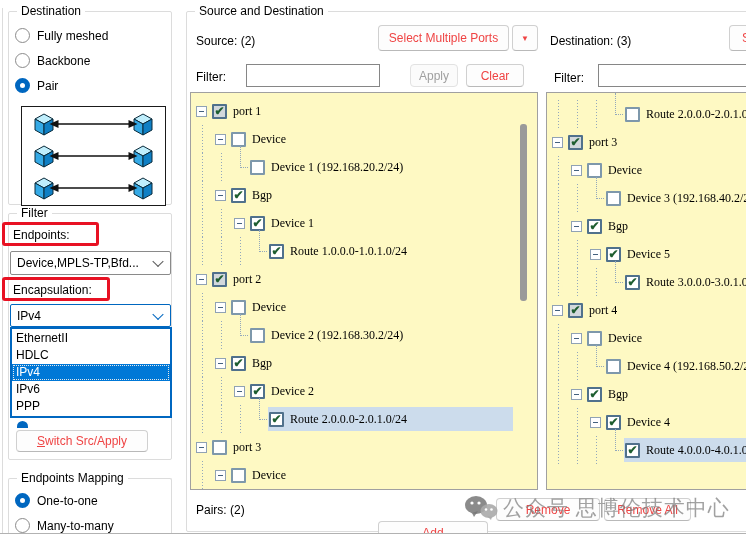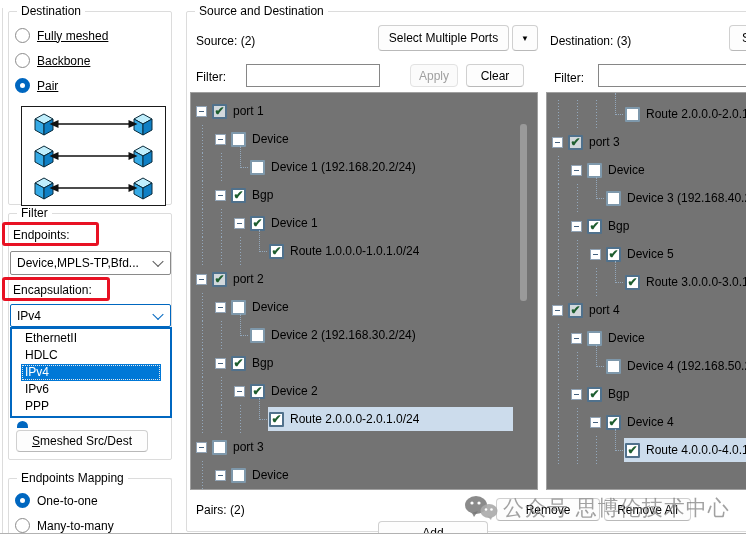--- a/index.html
+++ b/index.html
@@ -16,33 +16,33 @@
   .pair-diagram{position:absolute;left:12px;top:94px;width:143px;height:98px;border:1px solid #1a1a1a;background:#fff;}
   
   .combo{position:absolute;background:#fff;border:1px solid #8a8a8a;border-radius:2px;display:flex;align-items:center;
          padding:0 22px 0 6px;box-sizing:border-box;white-space:nowrap;overflow:hidden;}
   .combo.focus{border:1px solid #0067c0;}
   .chev{position:absolute;right:8px;top:50%;width:7px;height:7px;border-right:1.6px solid #5a5a5a;
         border-bottom:1.6px solid #5a5a5a;transform:translateY(-70%) rotate(45deg);}
   .chev.blue{border-color:#0067c0;}
   
   .dd-list{position:absolute;left:10px;top:327px;width:162px;background:#fff;border:2px solid #0067c0;
-           box-sizing:border-box;z-index:3;padding:1px 9px;}
+           box-sizing:border-box;z-index:3;padding:1px 0;}
   .dd-item{height:17px;line-height:17px;padding-left:4px;white-space:nowrap;}
   .dd-item.sel{background:#0078d7;color:#fff;outline:1px dotted #e8e8e8;outline-offset:-2px;}
   
   .red-box{position:absolute;border:3px solid #e81123;border-radius:3px;box-sizing:border-box;z-index:4;background:transparent;pointer-events:none;}
   
   .btn{position:absolute;background:#fdfdfd;border:1px solid #d0d0d0;border-bottom-color:#b9b9b9;border-radius:4px;
-       display:flex;align-items:center;justify-content:center;box-sizing:border-box;color:#000000;white-space:nowrap;overflow:hidden;}
+       display:flex;align-items:center;justify-content:center;box-sizing:border-box;color:#ef4444;white-space:nowrap;overflow:hidden;}
   .btn.disabled{color:#a0a0a0;background:#fbfbfb;border-color:#e2e2e2;}
   
   .txt{position:absolute;border:1px solid #868686;background:#fff;box-sizing:border-box;padding:0 4px;font:inherit;}
   
-  .tree-panel{position:absolute;border:1px solid #a0a0a0;background:#737373;overflow:hidden;box-sizing:border-box;}
+  .tree-panel{position:absolute;border:1px solid #a0a0a0;background:#fef9c3;overflow:hidden;box-sizing:border-box;font-family:Liberation Serif, serif;}
   .tree-rows{position:absolute;left:0;right:0;top:0;}
   .tree-row{height:28px;display:flex;align-items:center;padding-left:4px;}
   .guide{width:19px;align-self:stretch;flex:0 0 auto;
          background-image:repeating-linear-gradient(to bottom,#93a8bc 0,#93a8bc 1px,transparent 1px,transparent 3px);
          background-size:1px 28px;background-repeat:no-repeat;background-position:7px 0;}
   .expander{width:16px;flex:0 0 auto;position:relative;}
   .expander::before{content:'';position:absolute;left:1px;top:-5px;width:11px;height:11px;border:1px solid #90a2b4;background:#fff;box-sizing:border-box;}
   .expander::after{content:'';position:absolute;left:4px;top:0;width:5px;height:1px;background:#44617e;}
   .corner{width:16px;align-self:stretch;flex:0 0 auto;position:relative;}
   .corner::before{content:'';position:absolute;left:7px;top:-7px;width:7px;height:21px;
@@ -68,21 +68,21 @@
   .peek-dot{position:absolute;left:17px;top:421px;width:11px;height:7px;background:#0067c0;border-radius:6px 6px 0 0;z-index:2;}
   u{text-decoration:underline;}
 </style>
 </head>
 <body>
 
 <div class="outer-left"></div>
 
 <div class="grp" style="left:8px;top:11px;width:164px;height:194px;">
   <span class="grp-title">Destination</span>
-  <div id="distribution-options" style="padding-top:16px;text-decoration:underline;">
+  <div id="distribution-options" style="padding-top:16px;">
       <div class="radio-row">
         <span class="radio"></span>
         <span>Fully meshed</span>
       </div>
       <div class="radio-row">
         <span class="radio"></span>
         <span>Backbone</span>
       </div>
       <div class="radio-row">
         <span class="radio on"></span>
@@ -137,21 +137,21 @@
 <div class="dd-list" id="encap-list">
     <div class="dd-item">EthernetII</div>
     <div class="dd-item">HDLC</div>
     <div class="dd-item sel">IPv4</div>
     <div class="dd-item">IPv6</div>
     <div class="dd-item">PPP</div>
   </div>
 <div class="peek-dot"></div>
 
 <div class="btn" style="left:16px;top:430px;width:132px;height:22px;">
-  <span><u>S</u><span>meshed Src/Dest</span></span>
+  <span><u>S</u><span>witch Src/Apply</span></span>
 </div>
 
 <div class="grp" style="left:8px;top:478px;width:164px;height:66px;border-bottom:none;">
   <span class="grp-title">Endpoints Mapping</span>
   <div id="endpoints-options" style="padding-top:14px;">
       <div class="radio-row">
         <span class="radio on"></span>
         <span>One-to-one</span>
       </div>
       <div class="radio-row">

